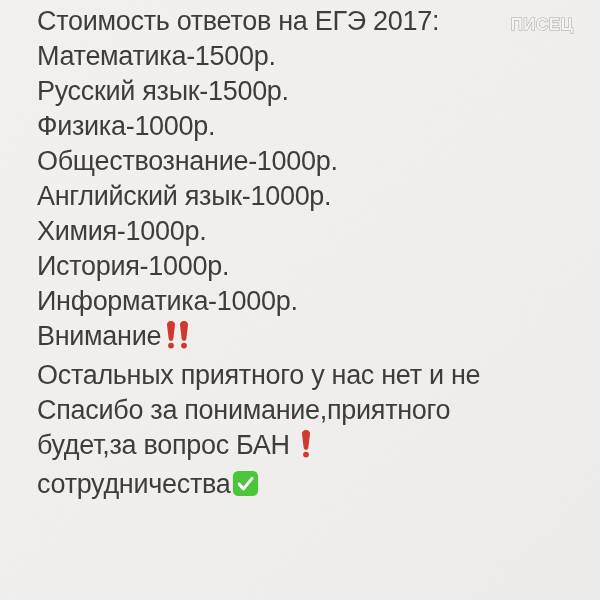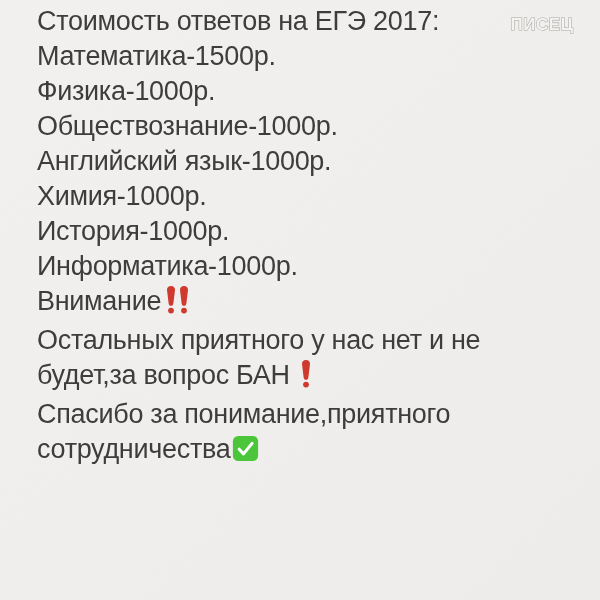--- a/index.html
+++ b/index.html
@@ -57,20 +57,21 @@
   <div class="watermark">
     <svg width="80" height="26" viewBox="0 0 80 26">
       <text x="40" y="19" text-anchor="middle" font-family="Liberation Sans, sans-serif" font-size="17" font-weight="bold" letter-spacing="0.5" fill="#f4f3f1" stroke-width="1.1" paint-order="stroke" stroke="#a9a7a3">ПИСЕЦ</text>
     </svg>
   </div>
 
   <div class="content">
     <div class="line">Стоимость ответов на ЕГЭ 2017:</div>
 
     <div class="line">Математика-1500р.</div>
+    <div class="line">Русский язык-1500р.</div>
     <div class="line">Физика-1000р.</div>
     <div class="line">Обществознание-1000р.</div>
     <div class="line">Английский язык-1000р.</div>
     <div class="line">Химия-1000р.</div>
     <div class="line">История-1000р.</div>
     <div class="line">Информатика-1000р.</div>
 
     <div class="line">
       <span>Внимание</span><span class="emoji dbl">
         <svg width="27" height="29" viewBox="0 0 27 29">
@@ -81,30 +82,30 @@
           <g transform="translate(13,0)">
             <path fill="#cf3a2e" d="M7 1 C4.4 1 2.7 2.7 3 5 L4.6 18.2 C4.8 19.8 5.7 20.8 7 20.8 C8.3 20.8 9.2 19.8 9.4 18.2 L11 5 C11.3 2.7 9.6 1 7 1 Z"></path>
             <circle fill="#cf3a2e" cx="7" cy="25.6" r="2.9"></circle>
           </g>
         </svg>
       </span>
     </div>
 
     <div class="line">Остальных приятного у нас нет и не</div>
 
+    <div class="line">Спасибо за понимание,приятного</div>
+
     <div class="line">
       <span>будет,за вопрос БАН</span><span class="emoji single">
         <svg width="14" height="29" viewBox="0 0 14 29">
           <path fill="#cf3a2e" d="M7 1 C4.4 1 2.7 2.7 3 5 L4.6 18.2 C4.8 19.8 5.7 20.8 7 20.8 C8.3 20.8 9.2 19.8 9.4 18.2 L11 5 C11.3 2.7 9.6 1 7 1 Z"></path>
           <circle fill="#cf3a2e" cx="7" cy="25.6" r="2.9"></circle>
         </svg>
       </span>
     </div>
-
-    <div class="line">Спасибо за понимание,приятного</div>
 
     <div class="line">
       <span>сотрудничества</span><span class="emoji check">
         <svg width="27" height="27" viewBox="0 0 30 30">
           <rect fill="#4bc63a" x="1" y="1" width="28" height="28" rx="6"></rect>
           <path d="M8 15.8 L12.8 21 L22.3 9.3" stroke="#ffffff" stroke-width="3.4" fill="none" stroke-linecap="round" stroke-linejoin="round"></path>
         </svg>
       </span>
     </div>
   </div>

